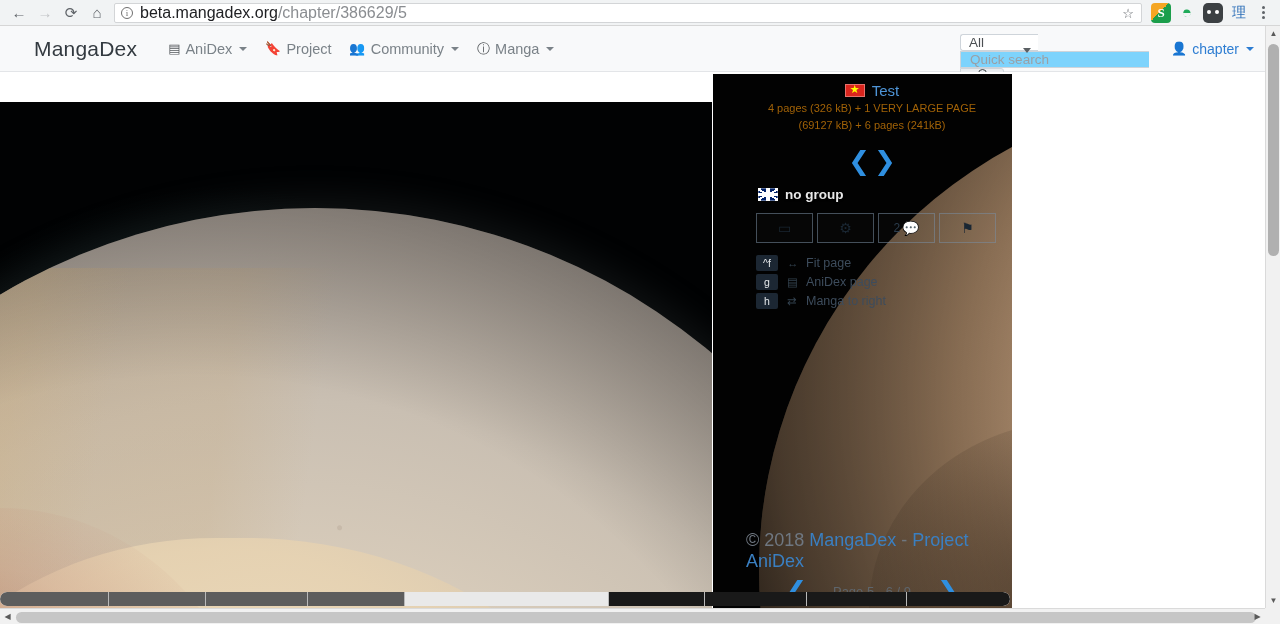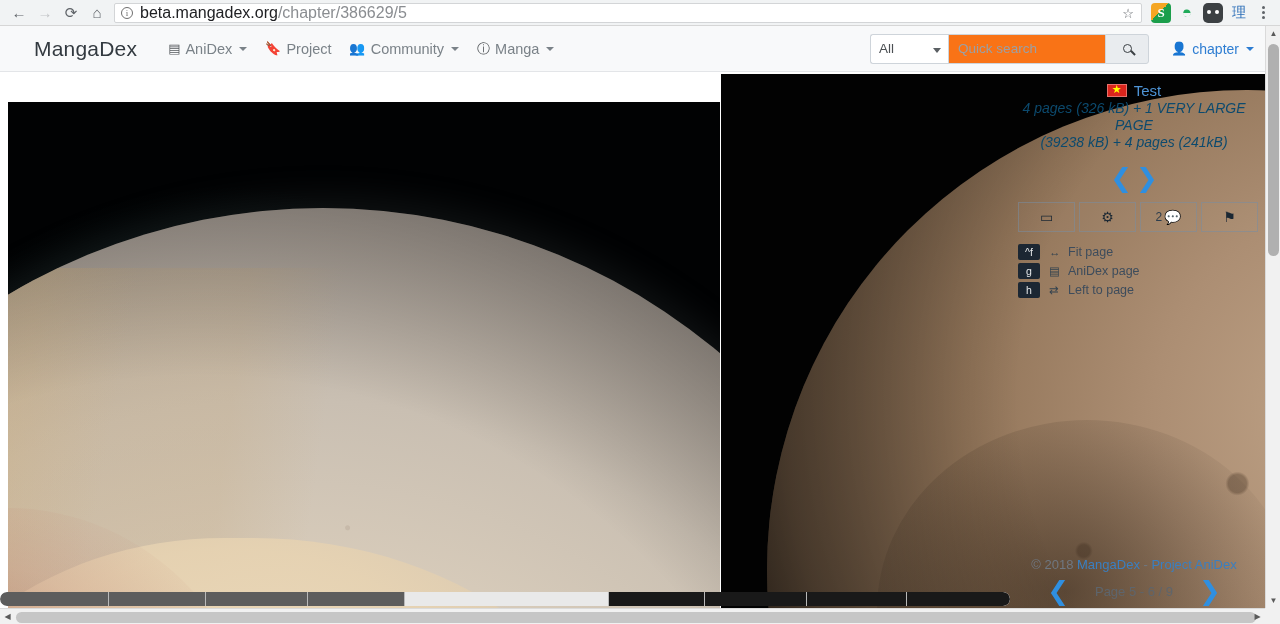--- a/index.html
+++ b/index.html
@@ -93,39 +93,39 @@
     font-size: 14.5px; color: #7a8288;
     padding: 4px 9px; cursor: pointer; white-space: nowrap;
   }
   .nav-link .gl { font-size: 13px; color: #55595c; }
   .caret {
     width: 0; height: 0; margin-left: 2px;
     border-left: 4px solid transparent; border-right: 4px solid transparent;
     border-top: 4px solid #7a8288; display: inline-block;
   }
   #nav-right { margin-left: auto; display: flex; align-items: center; margin-right: 12px; }
-  #search-group { display: flex; height: 30px; }
+  #search-group { display: flex; height: 30px; flex-direction: column; }
   #search-scope {
     width: 78px; height: 30px;
     border: 1px solid #ced4da; border-right: none;
     border-radius: 3px 0 0 3px; background: #fff;
     font-size: 13.5px; color: #4b4f52;
     display: flex; align-items: center; padding: 0 8px;
     position: relative; cursor: pointer;
   }
   #search-scope .caret2 {
     position: absolute; right: 7px; top: 13px;
     width: 0; height: 0;
     border-left: 4px solid transparent; border-right: 4px solid transparent;
     border-top: 5px solid #5a5f63;
   }
   #search-input {
-    width: 157px; height: 30px;
+    width: 189px; height: 30px;
     border: 1px solid #ced4da; border-right: none;
-    background: #f97316; padding: 0 9px;
+    background: #7dd3fc; padding: 0 9px;
     font-size: 13.5px; color: #2f3337;
     font-family: "Liberation Sans", sans-serif; outline: none;
   }
   #search-input::placeholder { color: #9aa0a6; }
   #search-btn {
     width: 44px; height: 30px;
     border: 1px solid #ced4da; border-radius: 0 3px 3px 0;
     background: #e9ecef; cursor: pointer;
     display: flex; align-items: center; justify-content: center;
   }
@@ -140,22 +140,22 @@
   }
   #user-menu {
     display: flex; align-items: center; gap: 5px;
     margin-left: 22px; font-size: 14px; color: #2d7dd2; cursor: pointer;
   }
   #user-menu .avatar-gl { color: #4b5055; font-size: 13px; }
   #user-menu .caret { border-top-color: #2d7dd2; }
 
   
   #reader {
-    position: absolute; top: 72px; left: 8px;
-    width: 1266px; height: 538px;
+    position: absolute; top: 72px; left: 0;
+    width: 1012px; height: 538px;
     background: #fff; overflow: hidden;
   }
   .page-img { position: absolute; overflow: hidden; background: #000; }
   #page-left  { left: 0;    top: 30px; width: 712px; height: 508px; }
   #page-right { left: 713px; top: 2px; width: 553px; height: 536px; }
 
   
   #pluto-space {
     position: absolute; inset: 0;
     background:
@@ -266,22 +266,22 @@
     background:
       linear-gradient(to bottom, transparent 38%, #fff 38%, #fff 62%, transparent 62%),
       linear-gradient(to right, transparent 38%, #fff 38%, #fff 62%, transparent 62%),
       linear-gradient(to bottom, transparent 43%, #c8102e 43%, #c8102e 57%, transparent 57%),
       linear-gradient(to right, transparent 43%, #c8102e 43%, #c8102e 57%, transparent 57%),
       linear-gradient(28deg, transparent 45%, #fff 45%, #fff 55%, transparent 55%),
       linear-gradient(-28deg, transparent 45%, #fff 45%, #fff 55%, transparent 55%),
       #012169;
   }
   #chapter-meta {
-    text-align: center; font-size: 14px; line-height: 17px;
-    color: #0c4a6e; padding: 1px 4px 0; font-style: italic;
+    text-align: center; font-size: 11px; line-height: 17px;
+    color: #a16207; padding: 1px 4px 0;
   }
   #chapter-nav {
     margin-top: 14px;
     display: flex; align-items: center; justify-content: center; gap: 4px;
   }
   .arrow-big {
     font-size: 26px; color: #2f8fe0; font-weight: bold;
     cursor: pointer; line-height: 26px; user-select: none;
     font-family: "DejaVu Sans", sans-serif;
   }
@@ -330,21 +330,21 @@
     font-family: "Liberation Sans", sans-serif;
   }
   #shortcut-labels { display: flex; flex-direction: column; gap: 3px; }
   .sc-row {
     height: 16px; display: flex; align-items: center; gap: 6px;
     font-size: 12.5px; color: #3d4c5c;
   }
   .sc-row .sc-ic { font-size: 11.5px; color: #33424f; width: 13px; }
   #copyright {
     position: absolute; left: 0; right: 0; bottom: 38px;
-    text-align: center; font-size: 13px; color: #6f7781;
+    font-size: 18px; color: #6f7781;
   }
   #copyright .lnk { color: #3a7fc1; }
   #page-nav {
     position: absolute; left: 0; right: 0; bottom: 6px;
     display: flex; align-items: center; justify-content: center; gap: 26px;
   }
   #page-indicator { font-size: 13px; color: #5e656c; }
 
   
   #progress-bar {
@@ -494,28 +494,32 @@
 
   <div id="reader-overlay">
 
     <div id="chapter-title">
       <span class="flag flag-vn"></span>
       <span>Test</span>
     </div>
 
     <div id="chapter-meta">
       <div>4 pages (326 kB) + 1 VERY LARGE PAGE</div>
-      <div>(39238 kB) + 4 pages (241kB)</div>
+      <div>(69127 kB) + 6 pages (241kB)</div>
     </div>
 
     <div id="chapter-nav">
       <span class="arrow-big">❮</span>
       <span class="arrow-big">❯</span>
     </div>
 
+    <div id="group-row">
+      <span class="flag flag-gb"></span>
+      <span>no group</span>
+    </div>
 
     <div id="tool-row">
       <div class="tool-btn">
         <span>▭</span>
       </div>
       <div class="tool-btn">
         <span>⚙</span>
       </div>
       <div class="tool-btn">
         <span class="badge-num">2</span>
@@ -536,21 +540,21 @@
         <div class="sc-row">
           <span class="sc-ic">↔</span>
           <span>Fit page</span>
         </div>
         <div class="sc-row">
           <span class="sc-ic">▤</span>
           <span>AniDex page</span>
         </div>
         <div class="sc-row">
           <span class="sc-ic">⇄</span>
-          <span>Left to page</span>
+          <span>Manga to right</span>
         </div>
       </div>
     </div>
 
     <div id="copyright"><span>© 2018 </span><span class="lnk">MangaDex</span><span> - </span><span class="lnk">Project AniDex</span></div>
 
     <div id="page-nav">
       <span class="arrow-big">❮</span>
       <span id="page-indicator">Page 5 - 6 / 9</span>
       <span class="arrow-big">❯</span>

